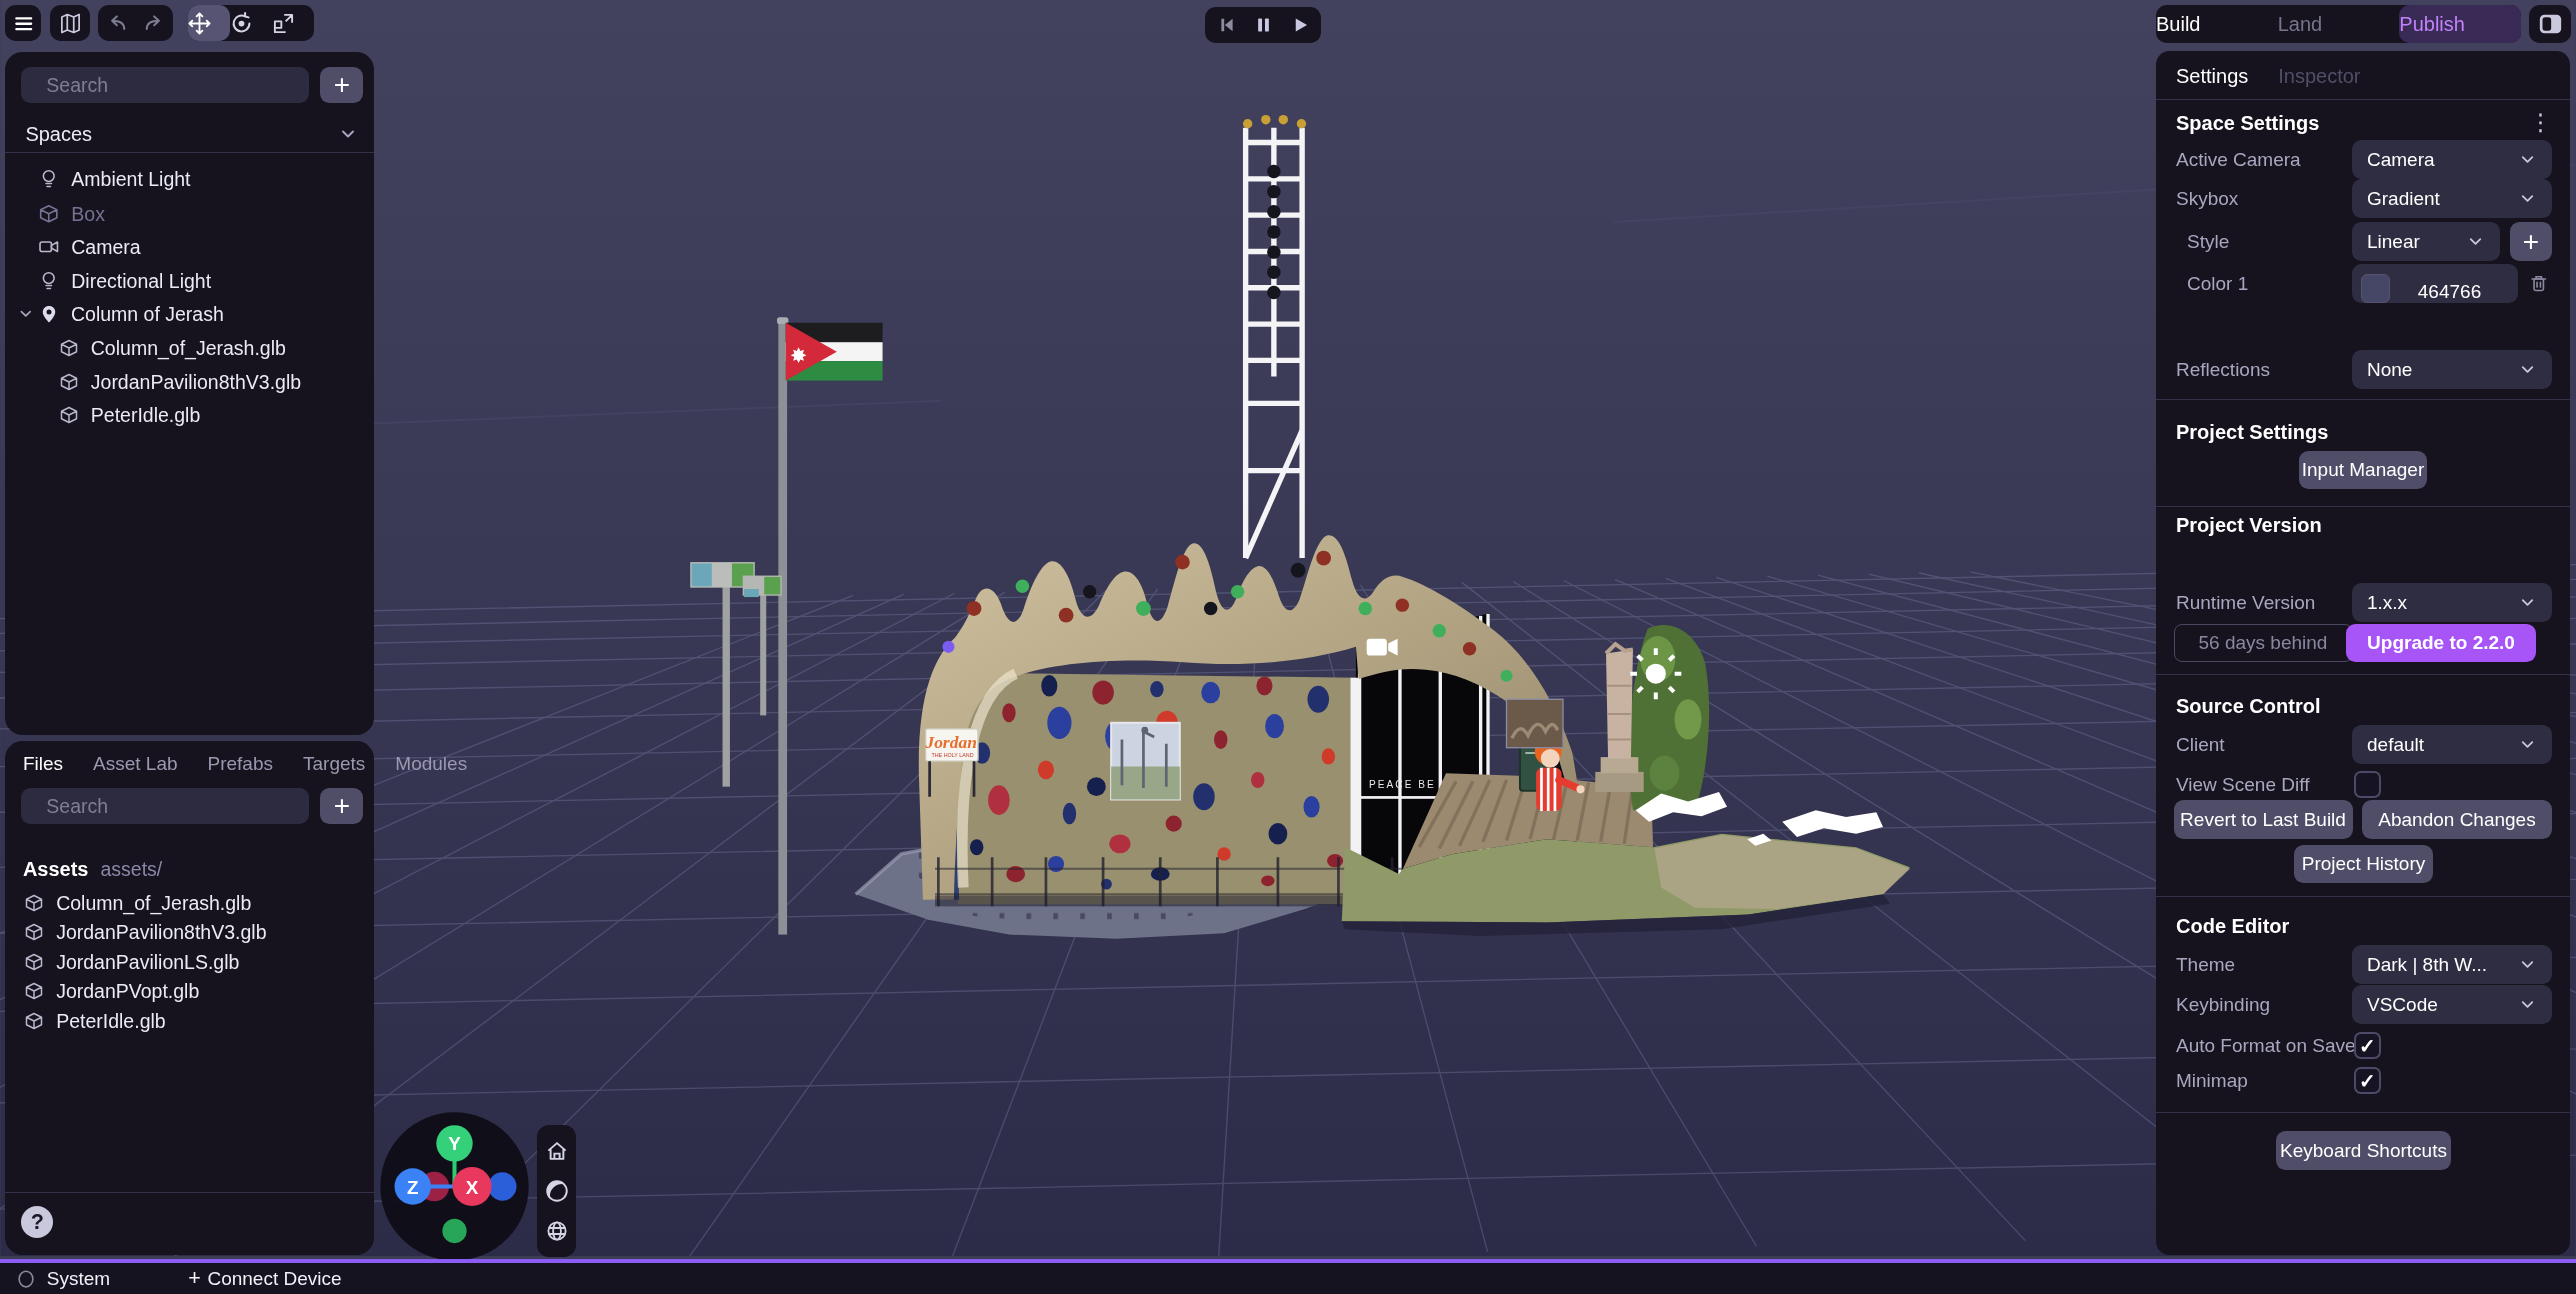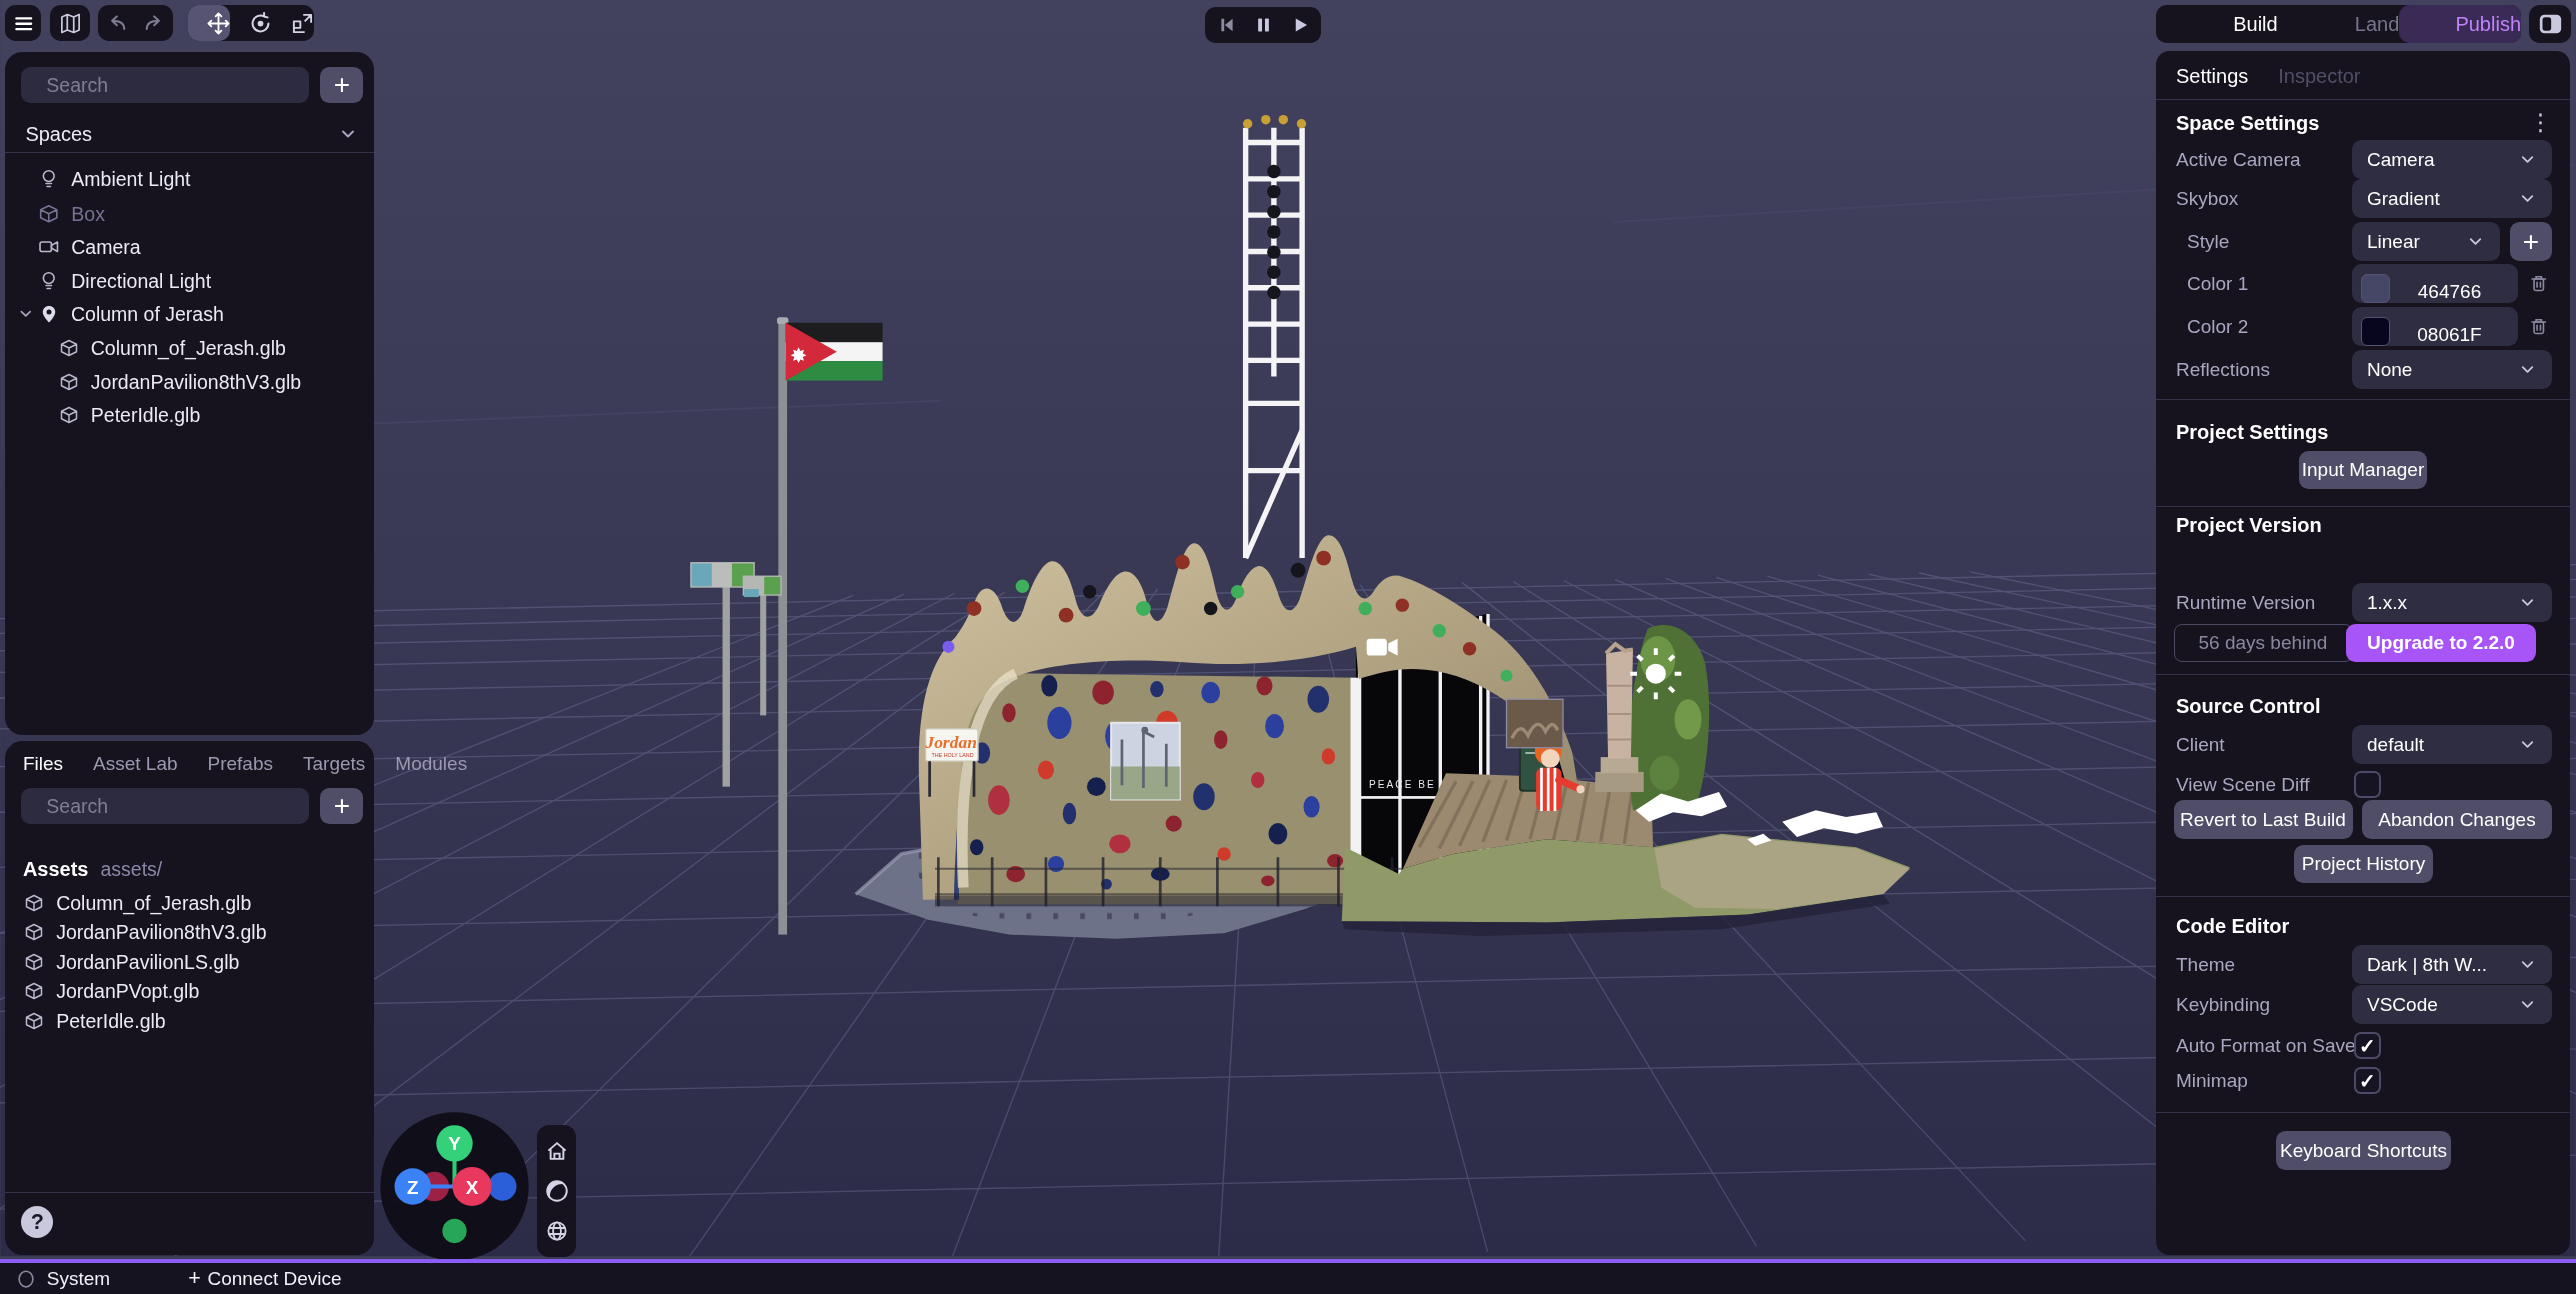--- a/index.html
+++ b/index.html
@@ -1,21 +1,21 @@
 <!DOCTYPE html>
 <html style="font-size:10.8px"><head>
 <meta charset="utf-8">
 <style>
   html,body{margin:0;padding:0}
   body{width:2576px;height:1294px;position:relative;overflow:hidden;
        background:#3c3c54;font-family:"Liberation Sans",sans-serif;color:#ecebf4;}
   .abs{position:absolute}
   .panel{position:absolute;background:#16131f;border-radius:17.5px}
   .tbtn{position:absolute;background:#16131f;border-radius:10.8px;display:flex;align-items:center;justify-content:center;color:#d5d4e4}
-  .seg{display:flex;align-items:center;justify-content:flex-end}
+  .seg{display:flex;align-items:center;justify-content:flex-start}
   .searchbox{position:absolute;background:#2d2b3f;border-radius:9.4px;display:flex;align-items:center;padding:0 13.5px;box-sizing:border-box;color:#8d8ba2}
   .searchbox input{flex:1;background:transparent;border:0;outline:0;color:#f0abfc;font-size:19.5px;font-family:"Liberation Sans",sans-serif;margin-left:9.4px}
   .searchbox input::placeholder{color:#807e95}
   .plusbtn{position:absolute;background:#4f4d68;border-radius:9.4px;color:#fff;display:flex;align-items:center;justify-content:center;font-size:28px;font-weight:400}
   .hrow{position:absolute;left:9.4px;right:9.4px;height:34px;display:flex;align-items:center;font-size:19.5px;color:#ecebf4;border-radius:6.7px}
   .hrow .ic{flex:0 0 auto}
   .dim{color:#757292}
   .hlabel{margin-left:12px;white-space:nowrap}
   .ftab{font-size:19px;color:#9b99b0;margin-right:30px;white-space:nowrap}
   .ftab.active{color:#ffffff}
@@ -589,30 +589,20 @@
   <div class="rrow" style="top:213px;left:31px">
     <span class="rlabel">Color 1</span>
     <div class="cfield">
       <div class="swatch" style="border: 0.7px solid rgb(85, 83, 110); background: rgb(70, 71, 102);"></div>
       <span class="chex">464766</span>
     </div>
     <svg class="ic" width="21.5" height="21.5" viewBox="0 0 32 32" style="position:absolute;right:2.7px;color:#8a88a0">
         <use href="#i-trash"></use>
       </svg>
   </div>
-  <div class="rrow" style="top:256px;left:31px">
-    <span class="rlabel">Color 2</span>
-    <div class="cfield">
-      <div class="swatch" style="border: 0.7px solid rgb(85, 83, 110); background: rgb(8, 6, 31);"></div>
-      <span class="chex">08061F</span>
-    </div>
-    <svg class="ic" width="21.5" height="21.5" viewBox="0 0 32 32" style="position:absolute;right:2.7px;color:#8a88a0">
-        <use href="#i-trash"></use>
-      </svg>
-  </div>
   <div class="rrow" style="top:299px">
     <span class="rlabel">Reflections</span>
     <div class="dd">
       <span>None</span>
       <svg class="ic chev" width="19" height="19" viewBox="0 0 32 32" style="color:#c9c8dc">
           <use href="#i-chevd"></use>
         </svg>
     </div>
   </div>
 

